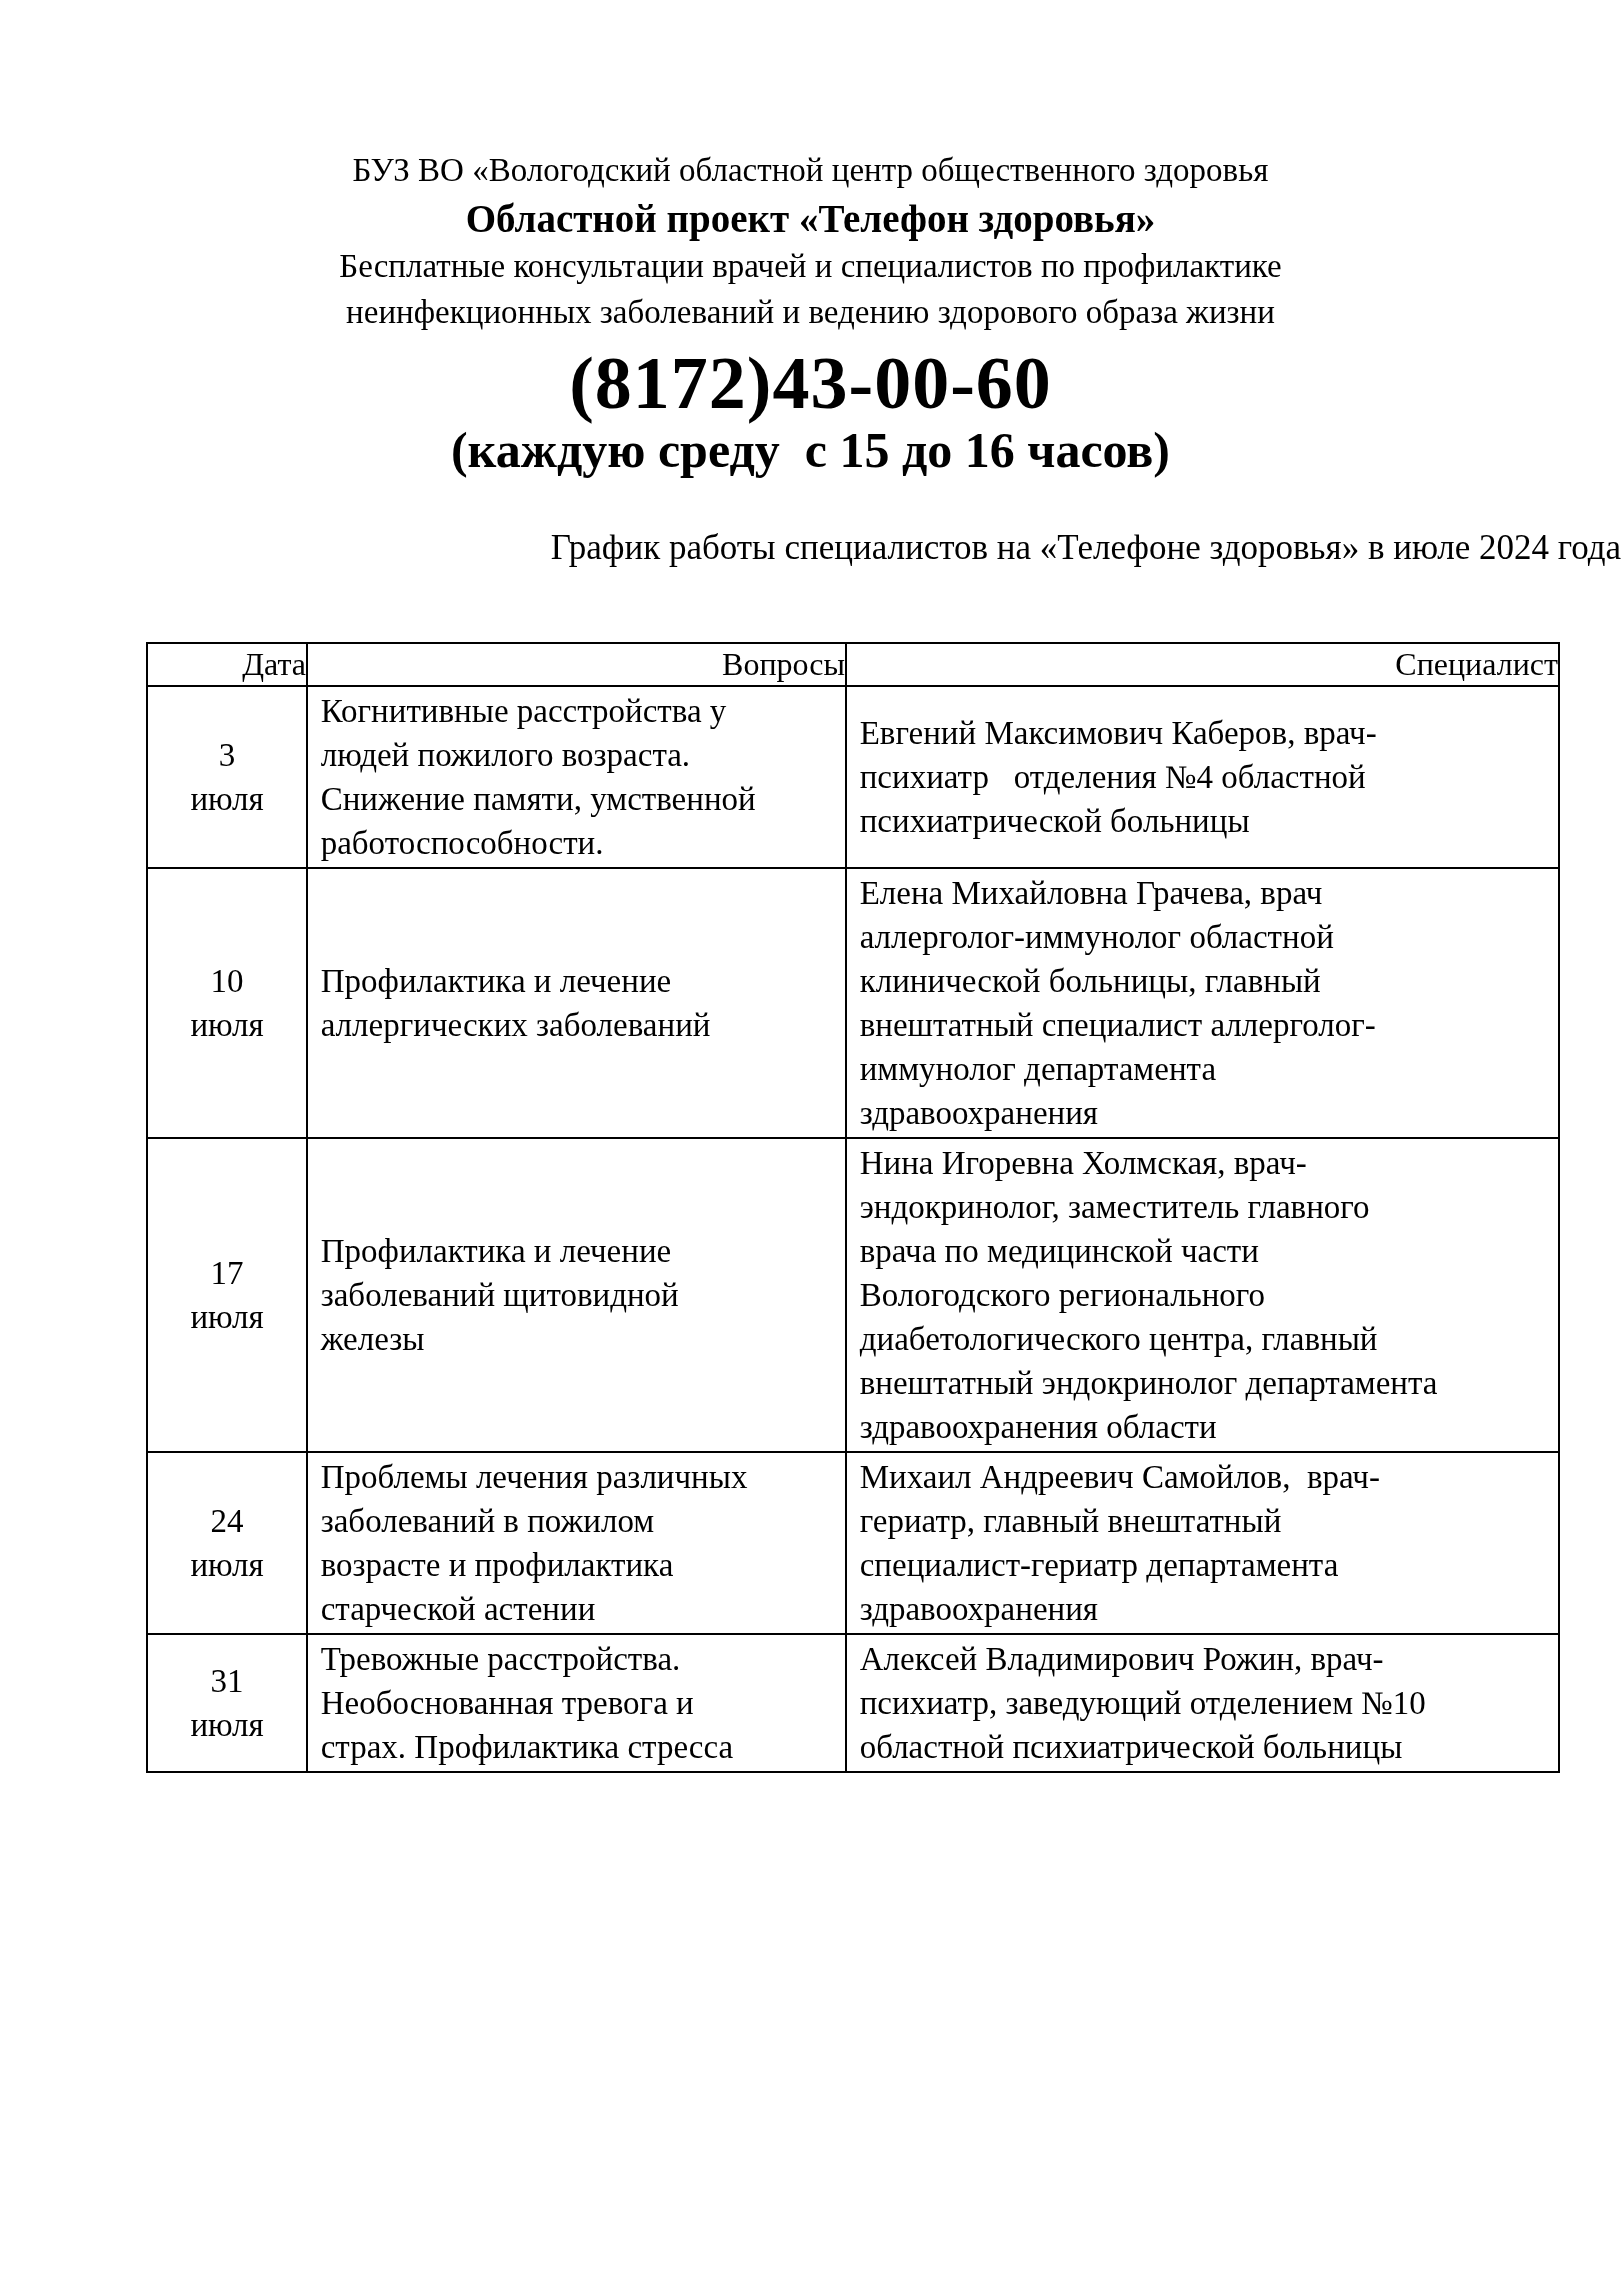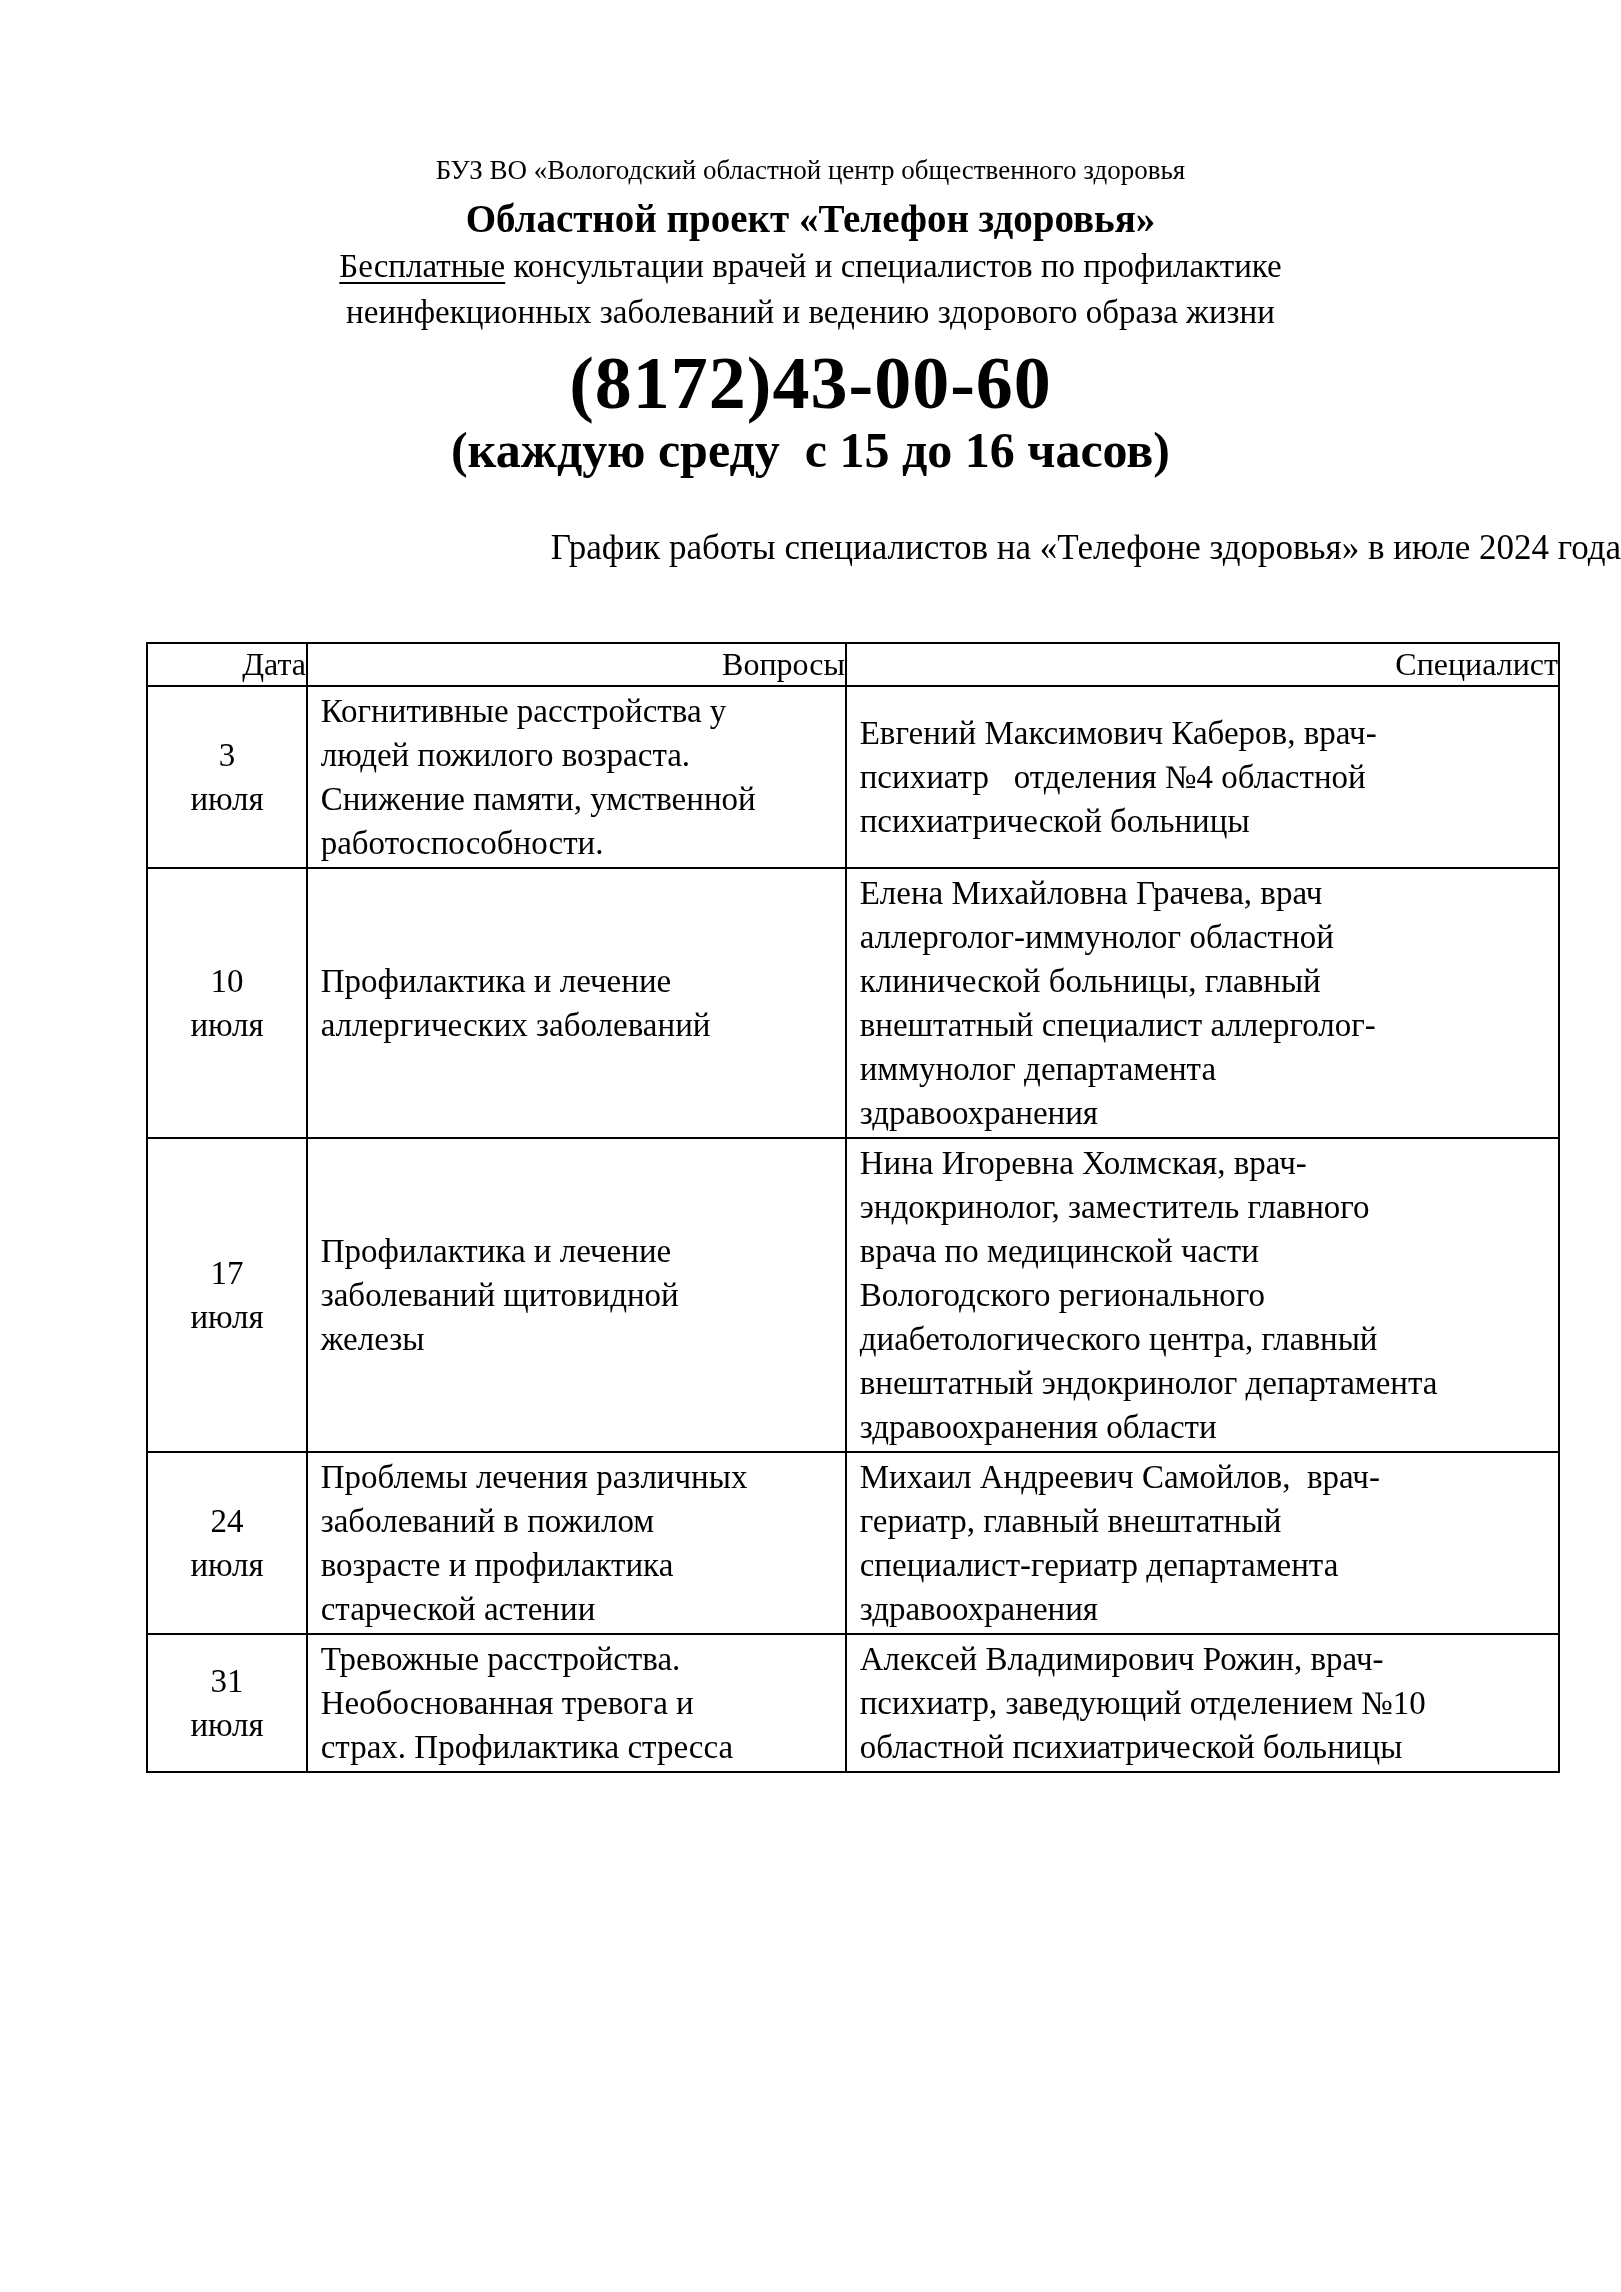--- a/index.html
+++ b/index.html
@@ -14,24 +14,24 @@
     background: #ffffff;
     color: #000000;
     font-family: "Liberation Serif", "DejaVu Serif", serif;
     overflow: hidden;
     box-sizing: border-box;
     padding-top: 147px;
   }
   .doc-header { text-align: center; }
   .doc-header p { margin: 0; }
 
-  .org-line   { font-size: 27px; line-height: 47px; }
+  .org-line   { font-size: 33px; line-height: 47px; }
   .project-title { font-size: 39px; font-weight: bold; line-height: 49px; }
   .intro-line { font-size: 33px; line-height: 46px; }
-  .intro-line .u { text-decoration: underline; text-underline-offset: 4.9px; text-decoration-thickness: 2px; }
+  .intro-line .u { text-underline-offset: 4.9px; text-decoration-thickness: 2px; }
   .phone-number { font-size: 74px; font-weight: bold; line-height: 80px; margin-top: 7.8px !important; letter-spacing: 1px; }
   .phone-hours  { font-size: 50px; font-weight: bold; line-height: 55px; white-space: pre; }
   .schedule-title { font-size: 35px; line-height: 45px; margin-top: 47px !important; text-align: right; }
 
   table.schedule {
     border-collapse: collapse;
     table-layout: fixed;
     width: 1411px;
     margin: 72px 0 0 146px;
   }

